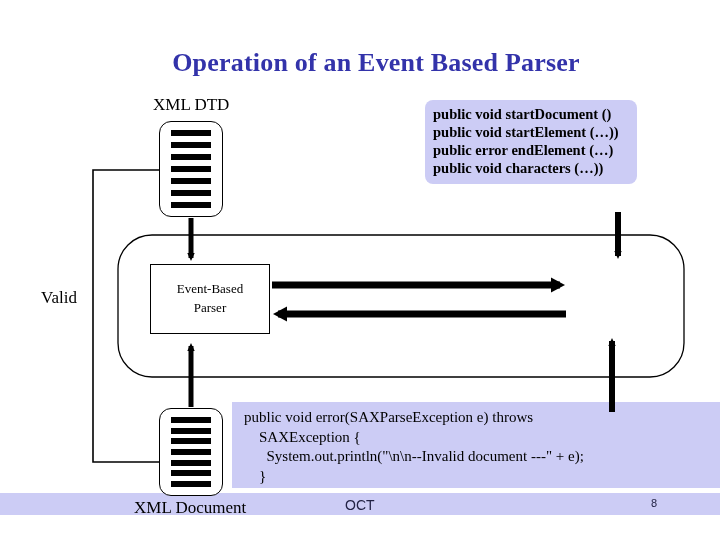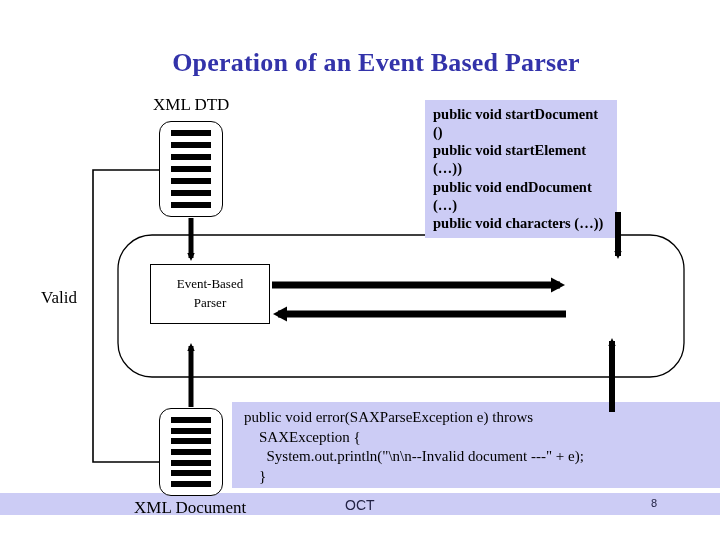--- a/index.html
+++ b/index.html
@@ -177,32 +177,32 @@
     <div class="bar"></div>
     <div class="bar"></div>
     <div class="bar"></div>
     <div class="bar"></div>
   </div>
 
   <div class="dlabel" style="left:123px; top:498px; z-index:7;margin-left:11px;">XML Document</div>
 
   <div class="dlabel" style="left:41px; top:288px;">Valid</div>
 
-  <div class="proc-box" id="box-parser" style="left:150px; top:264px; width:120px; height:60px;">
+  <div class="proc-box" id="box-parser" style="left:150px; top:264px; width:120px; height:70px;">
     <div>
       <div>Event-Based</div>
       <div>Parser</div>
     </div>
   </div>
 
 
-  <div class="code-block" id="code-top" style="left:425px; top:100px; width:192px;">
+  <div class="code-block" id="code-top" style="left:425px; top:100px; width:212px;border-radius:8px;">
     <div>public void startDocument ()</div>
     <div>public void startElement (…))</div>
-    <div>public void endDocument (…)</div>
+    <div>public error endElement (…)</div>
     <div>public void characters (…))</div>
   </div>
 
   <div class="code-block" id="code-bottom" style="left:232px; top:402px; width:581px; height:86px;">
     <div class="ln">public void error(SAXParseException e) throws</div>
     <div class="ln">    SAXException {</div>
     <div class="ln">      System.out.println("\n\n--Invalid document ---" + e);</div>
     <div class="ln">    }</div>
   </div>
 

